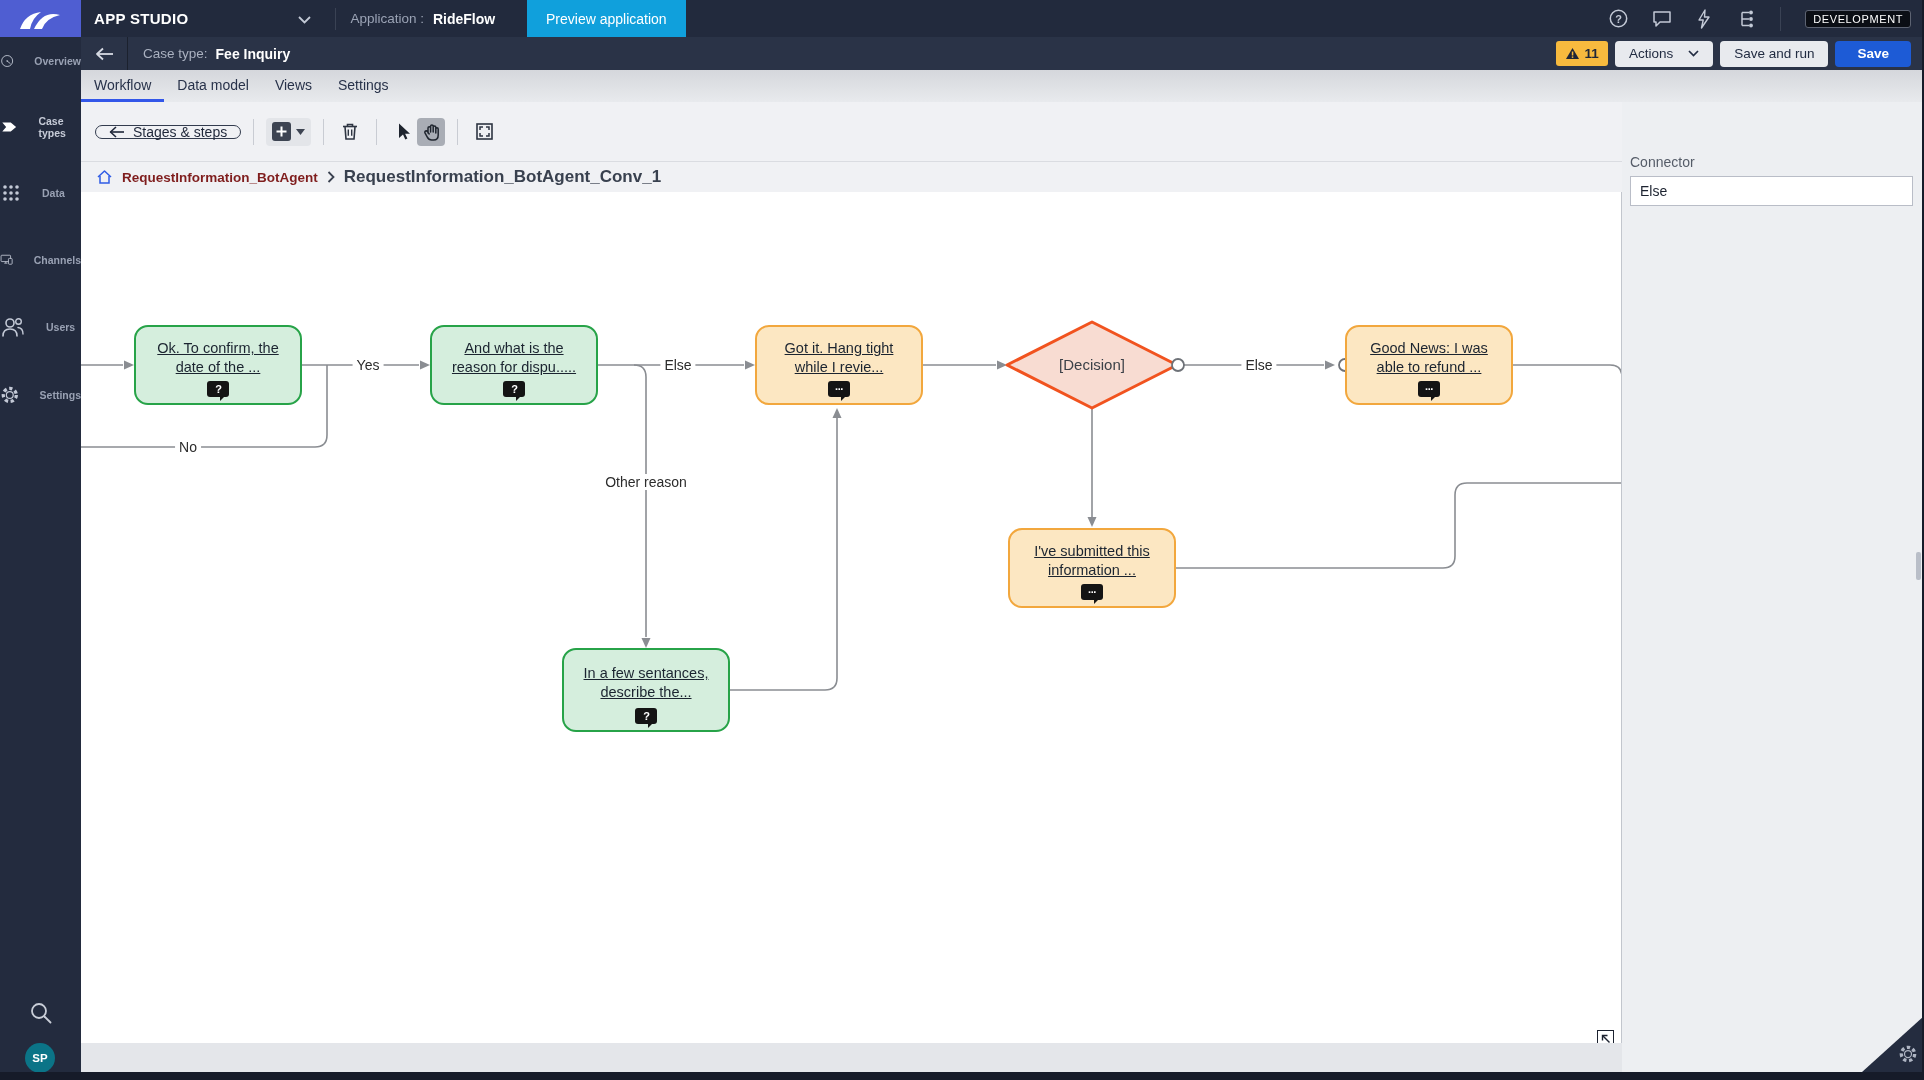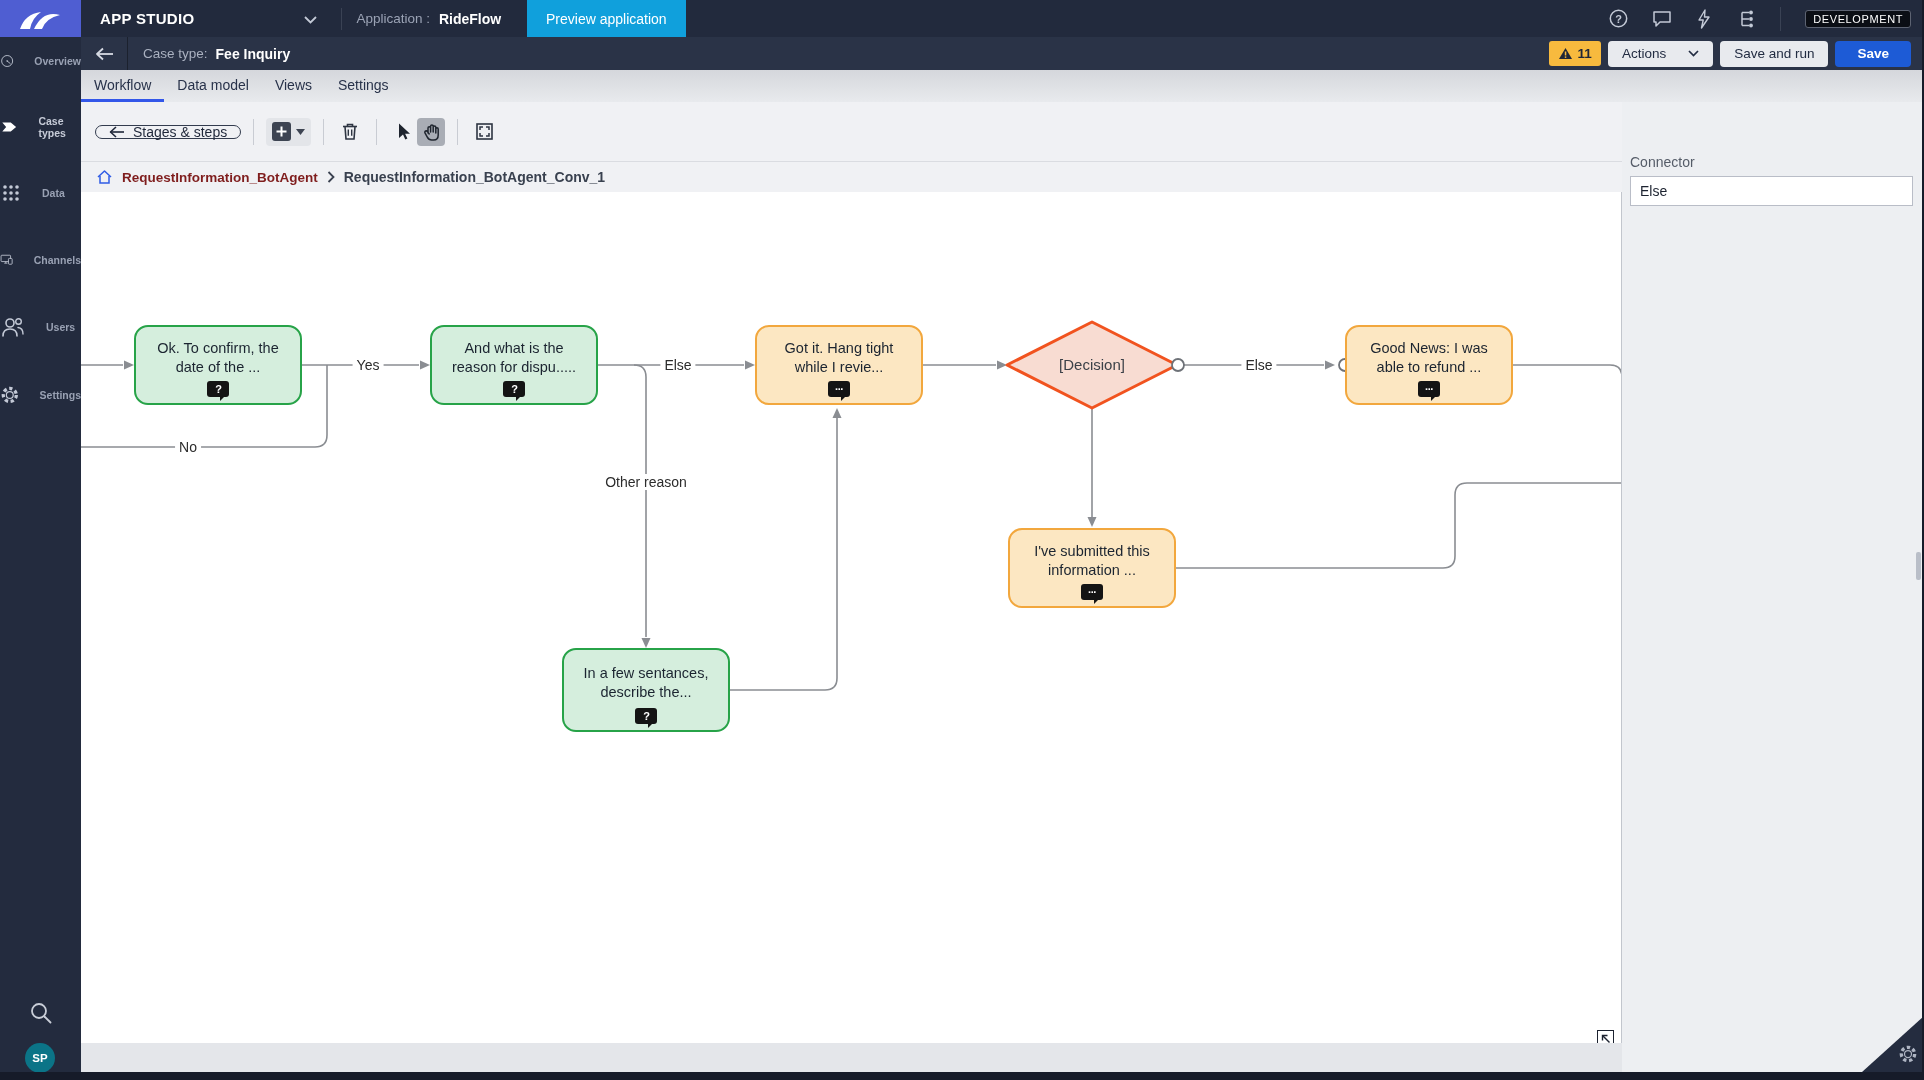--- a/index.html
+++ b/index.html
@@ -11,66 +11,66 @@
   .sidebar { position:absolute; left:0; top:0; width:81px; height:1072px; background:#232b3e; z-index:6; }
   .logo-cell { width:81px; height:37px; background:#4f5ed2; display:flex; align-items:center; justify-content:center; }
   .nav-item { position:absolute; left:0; width:81px; display:flex; align-items:center; gap:20px; cursor:pointer;font-weight:bold; }
   .nav-item .lbl { font-size:10.5px; color:#99a1b3; }
   .nav-item svg { display:block; }
   .side-search { position:absolute; left:28px; top:1000px; }
   .avatar { position:absolute; left:25px; top:1043px; width:30px; height:30px; border-radius:50%; background:#0b7487; color:#fff; font-size:11.5px; font-weight:bold; display:flex; align-items:center; justify-content:center; }
 
   
   .topbar { position:absolute; left:81px; top:0; width:1843px; height:37px; background:#222a3d; display:flex; align-items:center; z-index:5; }
-  .app-title { color:#fff; font-size:15px; font-weight:bold; letter-spacing:.3px; margin-left:19px; }
+  .app-title { color:#fff; font-size:15px; font-weight:bold; letter-spacing:.3px; margin-left:13px; }
   .tb-chevron { margin-left:110px; }
   .tb-divider { width:1px; height:22px; background:#3a4254; margin:0 0 0 24px; }
   .app-label { color:#9ba3b5; font-size:13.5px; margin-left:14px; }
   .app-name { color:#fff; font-size:14px; font-weight:bold; margin-left:9px; }
   .preview-btn { position:absolute; left:438px; top:0; height:37px; padding:0 19px; background:#10a0dc; color:#fff; font-size:14px; border:none; cursor:pointer; font-family:inherit;margin-left:8px; }
   .tb-right { margin-left:auto; display:flex; align-items:center; gap:24px; }
   .tb-icon { display:flex; cursor:pointer; }
   .tb-right .sep { width:1px; height:24px; background:#3a4254; }
   .env-badge { background:#0b0e15; border:1px solid #5d6372; color:#fff; font-size:11px; font-weight:normal; letter-spacing:.6px; border-radius:3px; padding:2px 7px; margin-right:13px; }
 
   
   .casebar { position:absolute; left:81px; top:37px; width:1843px; height:33px; background:#2a3347; display:flex; align-items:center; z-index:5; }
   .back-btn { margin-left:14px; display:flex; cursor:pointer; }
   .cb-divider { width:1px; height:33px; background:#1b212e; margin-left:13px; }
   .ct-label { color:#aab1c0; font-size:13.5px; margin-left:15px; }
   .ct-name { color:#fff; font-size:14px; font-weight:bold; margin-left:8px; }
   .cb-right { margin-left:auto; display:flex; align-items:center; gap:7px; margin-right:13px; }
   .warn-badge { background:#f7ba3e; border-radius:3px; height:25px; padding:0 9px; display:flex; align-items:center; gap:5px; color:#1f2637; font-size:13.5px; font-weight:bold; cursor:pointer; }
-  .btn-light { background:#e8eaee; border:none; border-radius:4px; height:26px; padding:0 14px; color:#222c42; font-size:13.5px; font-family:inherit; display:flex; align-items:center; gap:22px; cursor:pointer; }
+  .btn-light { background:#e8eaee; border:none; border-radius:4px; height:26px; padding:0 14px; color:#222c42; font-size:13.5px; font-family:inherit; display:flex; align-items:center; gap:15px; cursor:pointer; }
   .btn-primary { background:#1d5bd6; border:none; border-radius:4px; height:26px; padding:0 22px; color:#fff; font-size:13.5px; font-weight:bold; font-family:inherit; cursor:pointer; }
 
   
   .tabrow { position:absolute; left:81px; top:70px; width:1843px; height:32px; background:linear-gradient(#d5d7dc,#e8eaed); display:flex; z-index:4; }
   .tab { position:relative; padding:0 13px; line-height:31px; font-size:14px; color:#28324a; cursor:pointer; }
   .tab.active::after { content:""; position:absolute; left:0; right:0; bottom:0; height:3px; background:#3357e9; }
 
   
   .toolbar { position:absolute; left:81px; top:102px; width:1541px; height:60px; background:#f0f1f4; border-bottom:1px solid #dadce1; display:flex; align-items:center; z-index:3; }
   .stages-btn { margin-left:14px; height:14px; background:transparent; border:1.5px solid #333c4e; border-radius:8px; padding:0 13px; font-size:14px; color:#1f2739; font-family:inherit; display:flex; align-items:center; gap:8px; cursor:pointer; }
   .tsep { width:1px; height:26px; background:#c9ccd3; margin:0 12px; }
   .add-btn { height:28px; background:#e3e5e9; border-radius:4px; display:flex; align-items:center; padding:0 6px; cursor:pointer; }
   .add-sq { width:19px; height:19px; background:#3d4452; border-radius:3px; display:flex; align-items:center; justify-content:center; }
   .icon-btn { width:28px; height:28px; display:flex; align-items:center; justify-content:center; border-radius:4px; cursor:pointer; }
   .icon-btn.selected { background:#a9adb5; }
   .dev-link { position:absolute; right:16px; top:0; height:60px; display:flex; align-items:center; gap:7px; color:#2f5ce5; font-size:14px; cursor:pointer; }
 
   
   .crumbbar { position:absolute; left:81px; top:162px; width:1541px; height:30px; background:#f0f1f4; display:flex; align-items:center; gap:9px; padding-left:15px; z-index:3; }
   .crumb-link { color:#7f1d1d; font-size:13.5px; font-weight:bold; cursor:pointer; }
-  .crumb-cur { color:#39414f; font-size:14px; font-weight:bold; }
+  .crumb-cur { color:#39414f; font-size:17px; font-weight:bold; }
 
   
   .canvas { position:absolute; left:81px; top:192px; width:1541px; height:851px; background:#fff; border-right:1px solid #c2c6cd; overflow:hidden; }
   .canvas svg.wires { position:absolute; left:0; top:0; z-index:1; }
-  .node { position:absolute; width:168px; height:80px; border-radius:14px; display:flex; flex-direction:column; align-items:center; justify-content:center; text-align:center; font-size:14.5px; line-height:19px; color:#1b2430; padding-bottom:14px; z-index:2; cursor:pointer; }
+  .node { position:absolute; width:168px; height:80px; border-radius:14px; display:flex; flex-direction:column; align-items:center; justify-content:center; text-align:center; font-size:14.5px; line-height:19px; color:#1b2430; padding-bottom:14px; z-index:2; cursor:pointer;text-decoration:underline; }
   .node.green { background:#d5eedd; border:2.5px solid #27a348; }
   .node.orange { background:#fce7c2; border:2.5px solid #f2a73d; }
   .badge { position:absolute; bottom:6px; left:50%; transform:translateX(-50%); min-width:22px; height:16px; background:#141414; border-radius:3px; color:#fff; font-size:11px; font-weight:bold; display:flex; align-items:center; justify-content:center; letter-spacing:-1px; padding:0 4px; }
   .badge::after { content:""; position:absolute; bottom:-4px; left:60%; border:4px solid transparent; border-top-color:#141414; border-left-color:#141414; }
   .edge-label { position:absolute; transform:translate(-50%,-50%); background:#fff; padding:0 4px; font-size:14px; color:#2c2c2c; z-index:2; white-space:nowrap; }
   .decision-label { position:absolute; left:941px; top:164px; width:140px; text-align:center; font-size:15px; color:#3c4148; z-index:2; }
   .minimap-btn { position:absolute; left:1516px; top:838px; width:17px; height:17px; background:#fff; border:1.5px solid #1c2230; display:flex; align-items:center; justify-content:center; z-index:3; cursor:pointer; }
 
   
   .rpanel { position:absolute; left:1622px; top:102px; width:302px; height:970px; background:#edeff2; z-index:3; }

